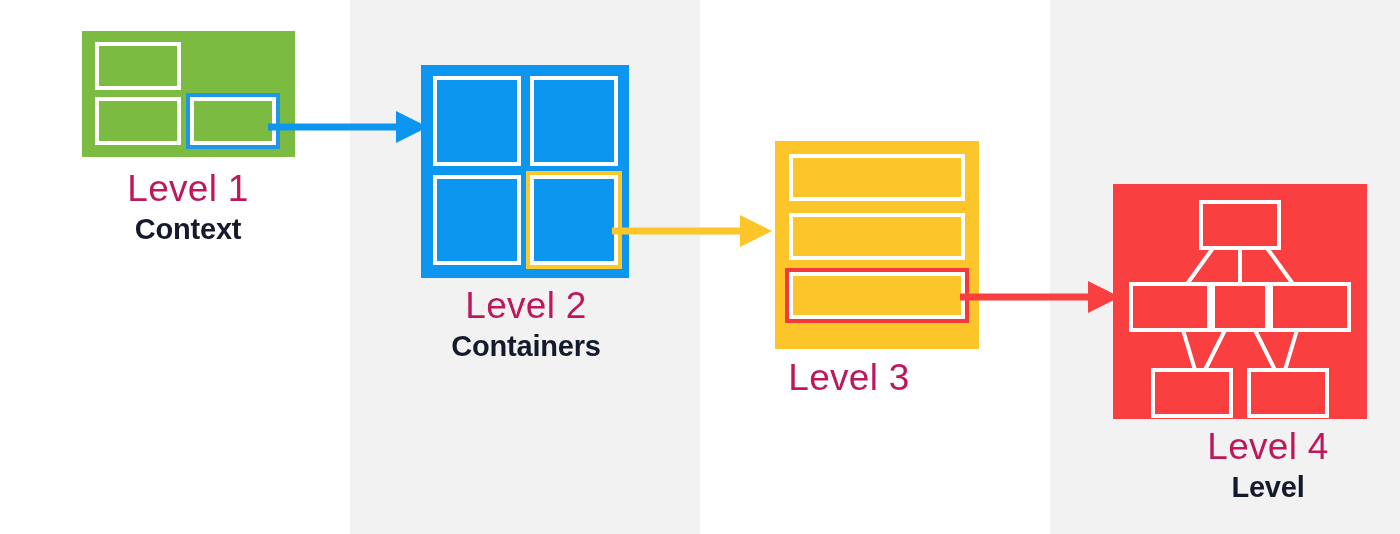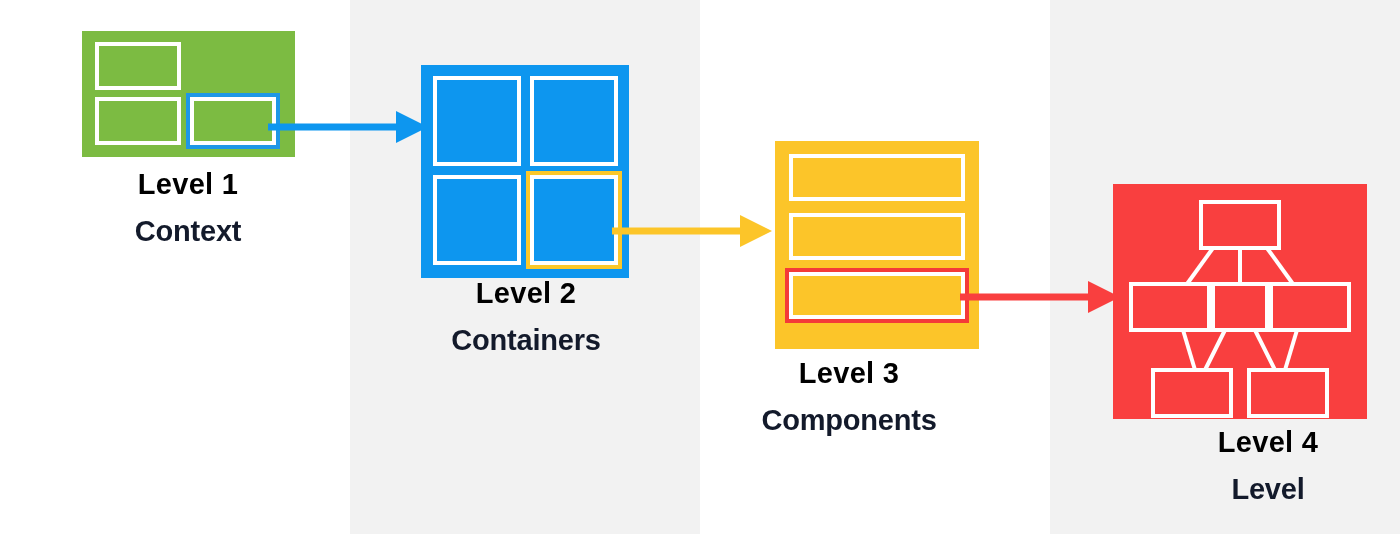--- a/index.html
+++ b/index.html
@@ -140,36 +140,36 @@
   .arrow-svg.a3 { left: 960px; top: 273px; width: 165px; height: 48px; }
 
   
   .caption {
     position: absolute;
     text-align: center;
     width: 300px;
     line-height: 1.12;
   }
   .caption .lvl {
-    color: #000000;
-    font-size: 29px;
-    font-weight: 700;
+    color: #be185d;
+    font-size: 37px;
+    font-weight: 400;
     letter-spacing: 0.3px;
     display: block;
   }
   .caption .ttl {
     color: #131A2B;
     font-size: 29px;
     font-weight: bold;
     letter-spacing: -0.2px;
     display: block;
-    margin-top: 15px;
+    margin-top: 4px;
   }
   .caption.c1 { left: 38px;  top: 168px; }
-  .caption.c2 { left: 376px; top: 277px; }
+  .caption.c2 { left: 376px; top: 285px; }
   .caption.c3 { left: 699px; top: 357px; }
   .caption.c4 { left: 1118px; top: 426px; }
 </style>
 </head>
 <body>
 
 <div id="stage">
 
   <div class="band b1"></div>
   <div class="band b2"></div>
@@ -216,21 +216,20 @@
     <div class="cmp-sel"></div>
   </div>
 
   <svg class="arrow-svg a3" viewBox="0 0 165 48">
     <line x1="0" y1="24" x2="132" y2="24" stroke="#F93F3F" stroke-width="7"></line>
     <polygon points="128,8 160,24 128,40" fill="#F93F3F"></polygon>
   </svg>
 
   <div class="caption c3">
     <span class="lvl">Level 3</span>
-    <span class="ttl">Components</span>
   </div>
 
   <div class="code-box">
     <svg class="code-svg" viewBox="0 0 254 235">
       <g stroke="#ffffff" stroke-width="4" fill="none">
 
         <line x1="100" y1="64" x2="74" y2="100"></line>
         <line x1="127" y1="64" x2="127" y2="100"></line>
         <line x1="154" y1="64" x2="180" y2="100"></line>
         <line x1="70" y1="146" x2="82" y2="186"></line>

